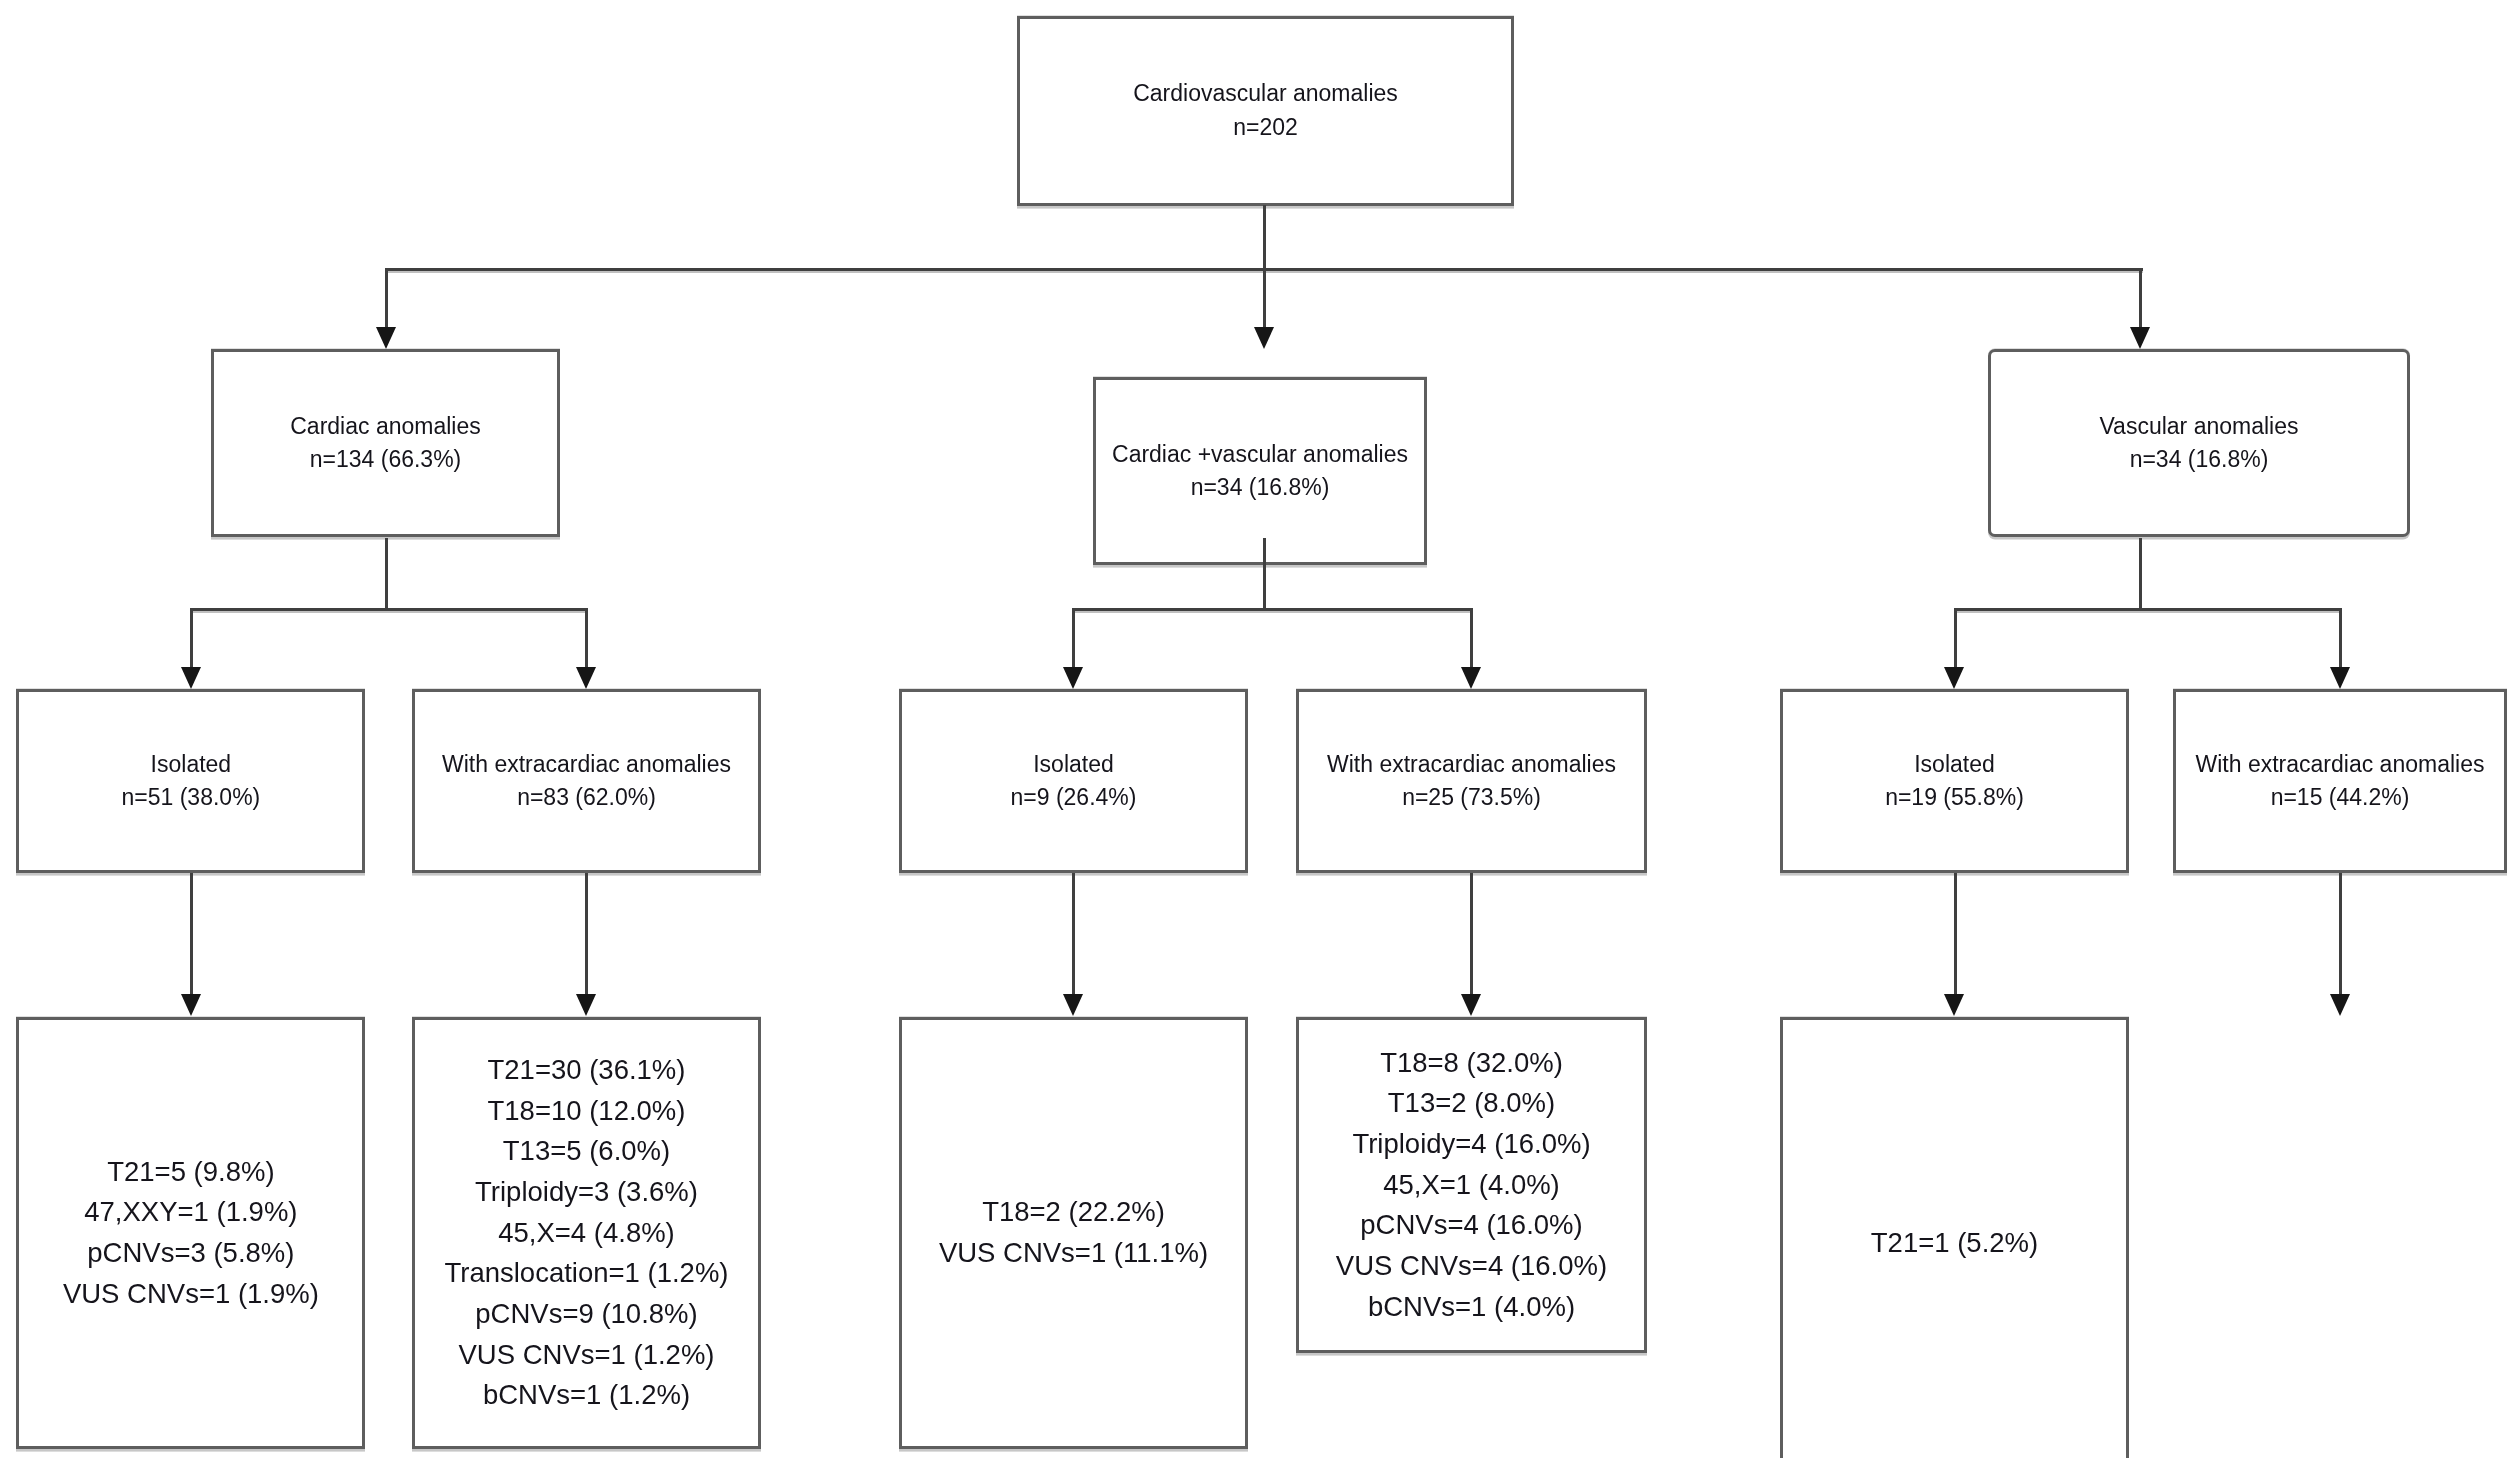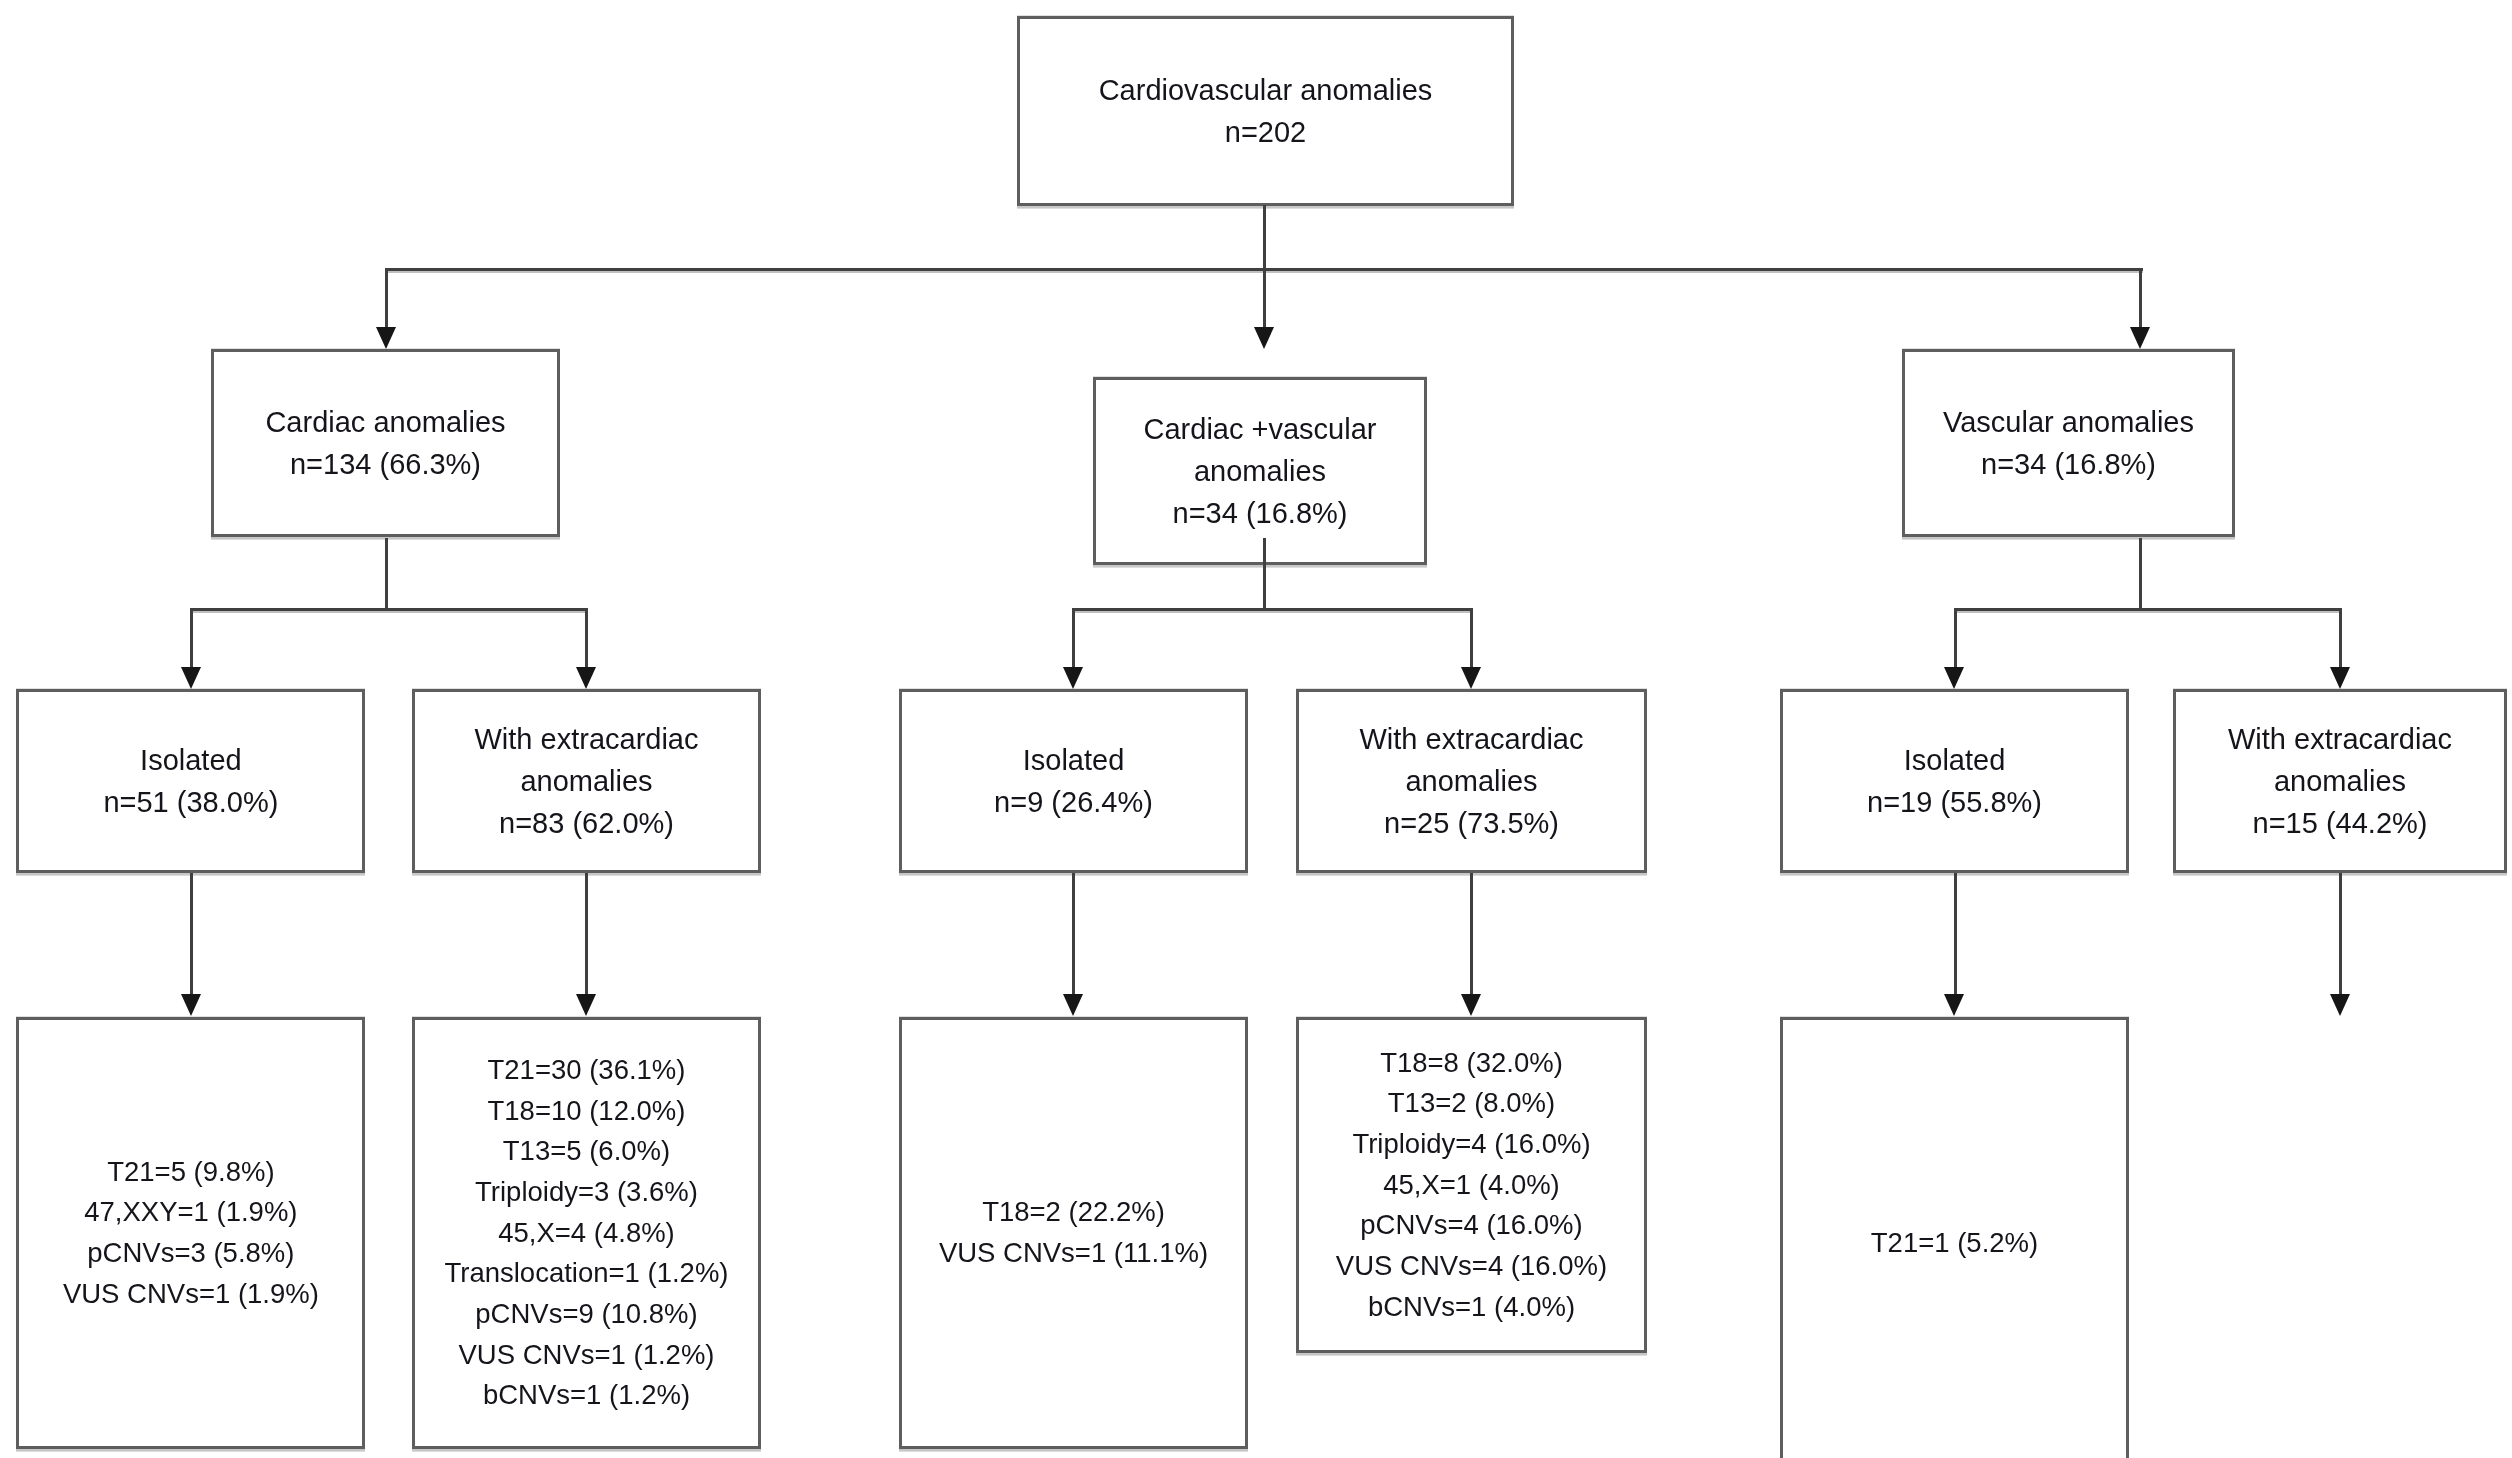--- a/index.html
+++ b/index.html
@@ -20,21 +20,21 @@
     box-shadow: 0 2.6px 0 rgba(130,130,130,0.45), 0 -0.7px 0 rgba(130,130,130,0.35);
     display: flex;
     flex-direction: column;
     justify-content: center;
     align-items: center;
     text-align: center;
     padding: 6.5px 13px;
   }
   .box .title, .box .count {
     display: block;
-    font-size: 29px;
+    font-size: 23px;
     line-height: 1.45;
   }
   .findings {
     font-size: 27.5px;
     line-height: 1.48;
     white-space: pre-line;
     text-align: center;
   }
   .vline, .hline {
     position: absolute;
@@ -71,21 +71,21 @@
   <div class="arrow-down" style="left:2130px; top:327px;"></div>
 
   <div class="box" style="left:211px; top:349px; width:349px; height:188px;">
     <span class="title">Cardiac anomalies</span>
     <span class="count">n=134 (66.3%)</span>
   </div>
   <div class="box" style="left:1093px; top:349px; width:334px; height:188px;margin-top:28px;">
     <span class="title">Cardiac +vascular anomalies</span>
     <span class="count">n=34 (16.8%)</span>
   </div>
-  <div class="box" style="left:1902px; top:349px; width:333px; height:188px;">
+  <div class="box" style="left:1988px; top:349px; width:422px; height:188px;border-radius:7px;">
     <span class="title">Vascular anomalies</span>
     <span class="count">n=34 (16.8%)</span>
   </div>
 
   <div class="vline" style="left:385px; top:538px; height:71px;"></div>
   <div class="vline" style="left:1263px; top:538px; height:71px;"></div>
   <div class="vline" style="left:2139px; top:538px; height:71px;"></div>
   <div class="hline" style="left:190px; top:608px; width:398px;"></div>
   <div class="hline" style="left:1072px; top:608px; width:400px;"></div>
   <div class="hline" style="left:1954px; top:608px; width:388px;"></div>

